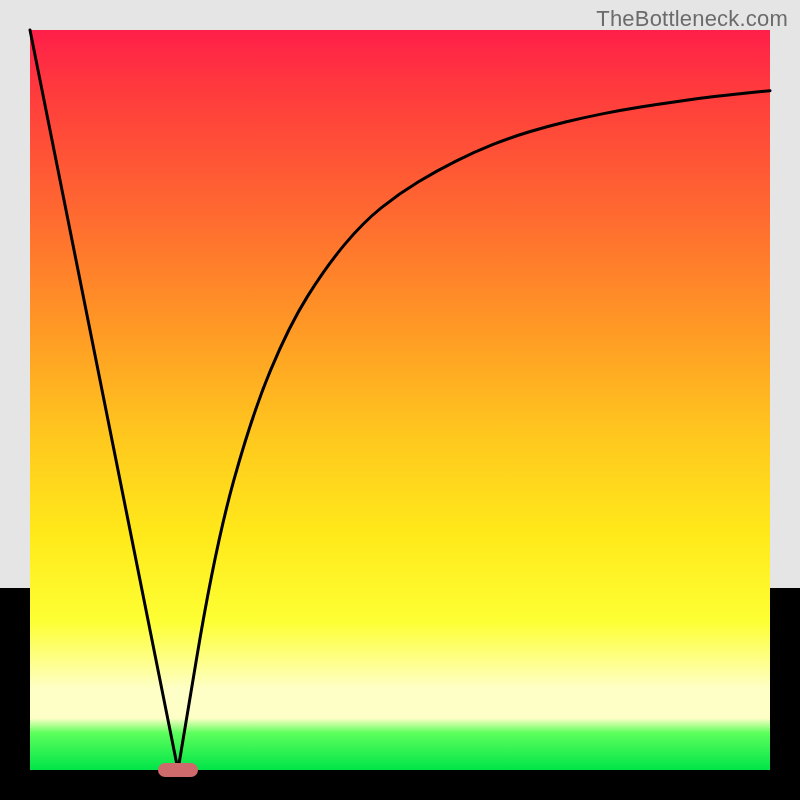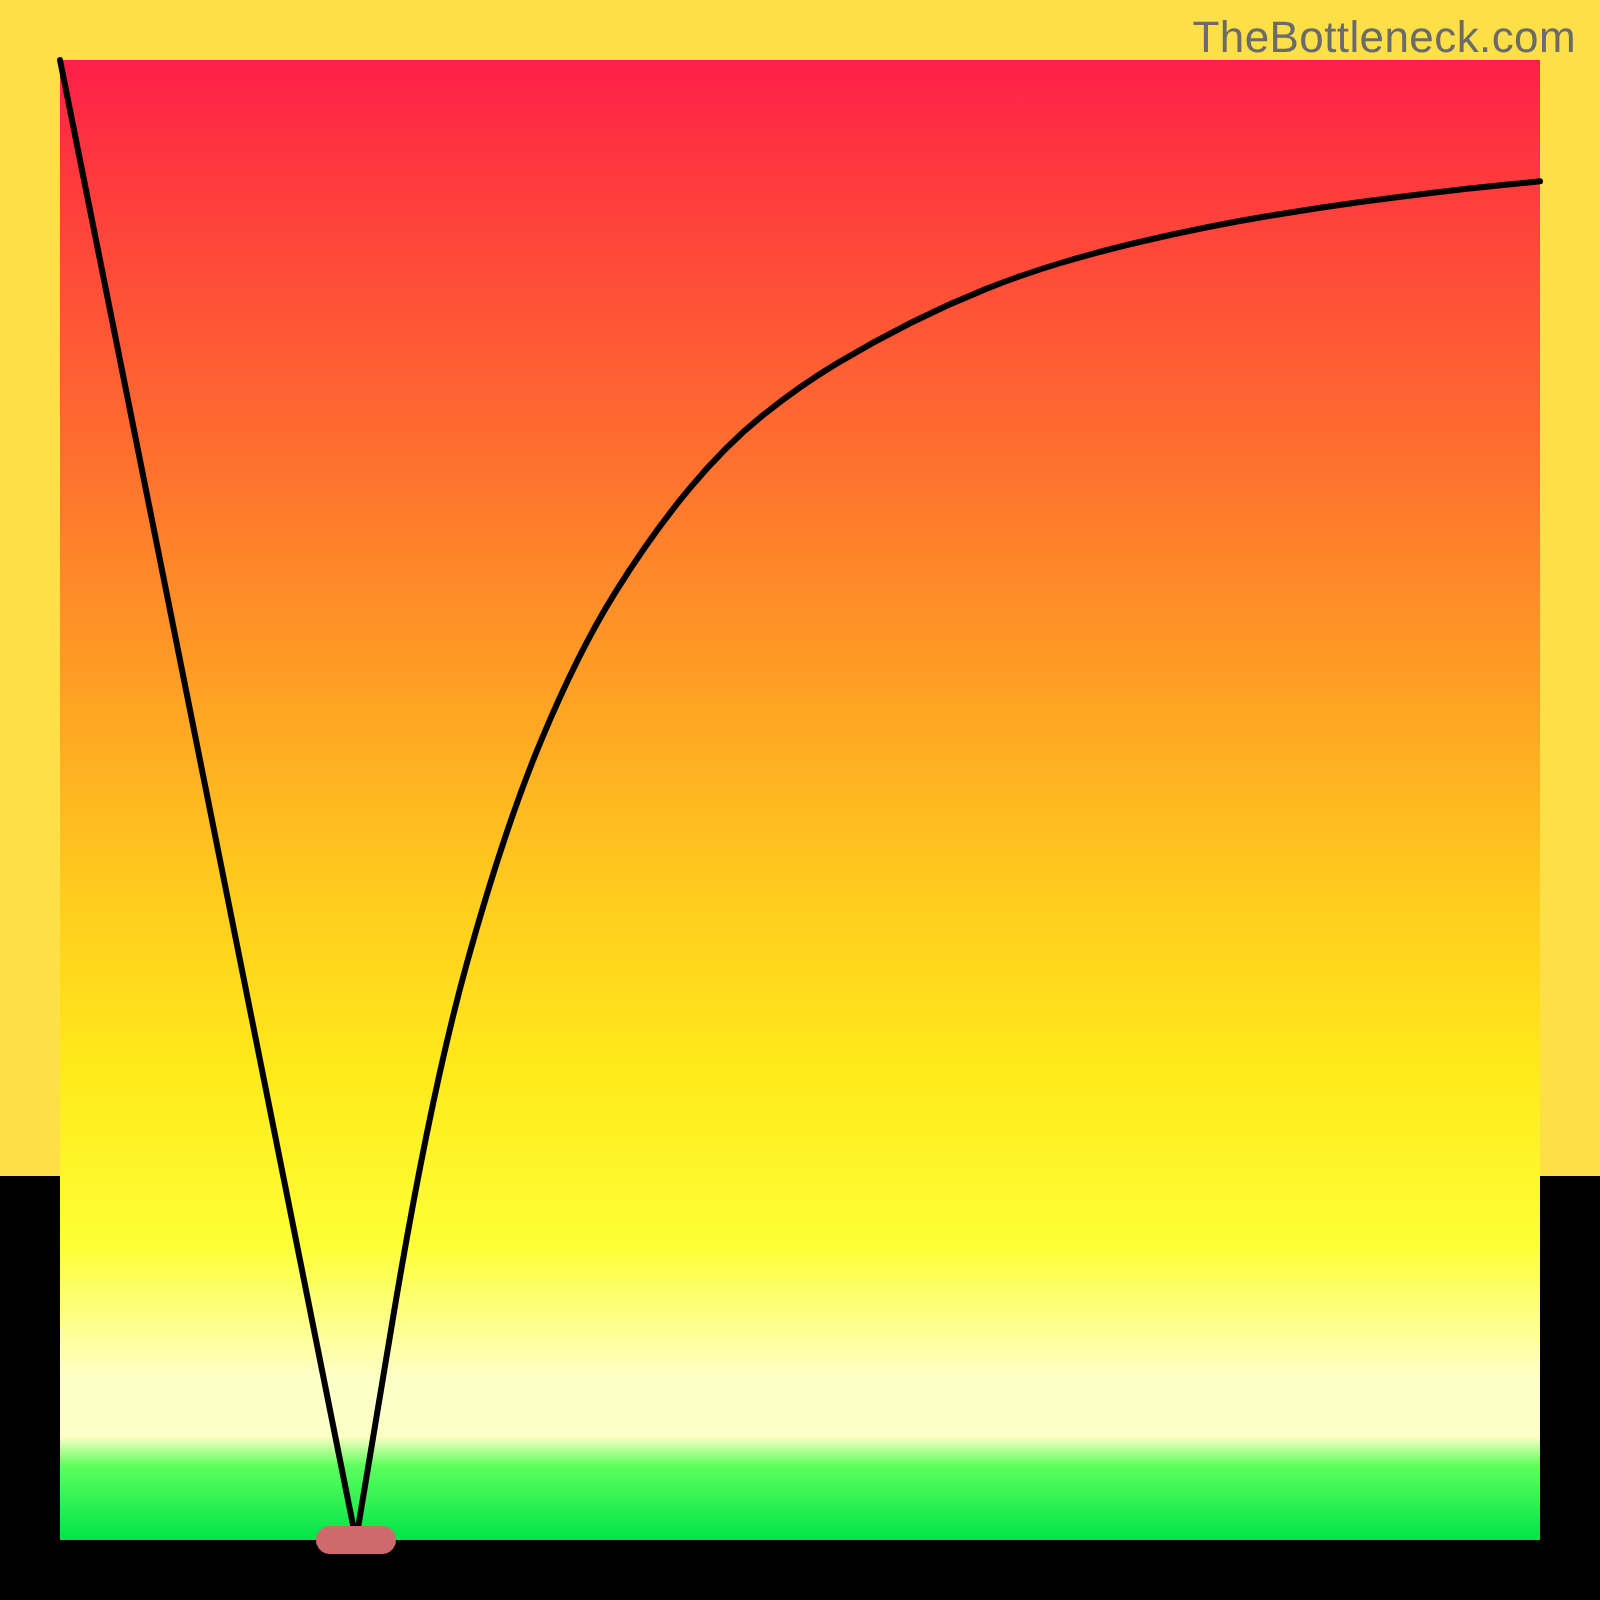--- a/index.html
+++ b/index.html
@@ -8,21 +8,21 @@
     width: 800px;
     height: 800px;
     overflow: hidden;
     background: #000;
     font-family: Arial, Helvetica, sans-serif;
   }
   .frame {
     position: relative;
     width: 800px;
     height: 588px;
-    background: #fde047;
+    background: #e5e5e5;
   }
   .plot-area {
     position: absolute;
     left: 30px;
     top: 30px;
     width: 740px;
     height: 740px;
     
     background: linear-gradient(
       to bottom,

